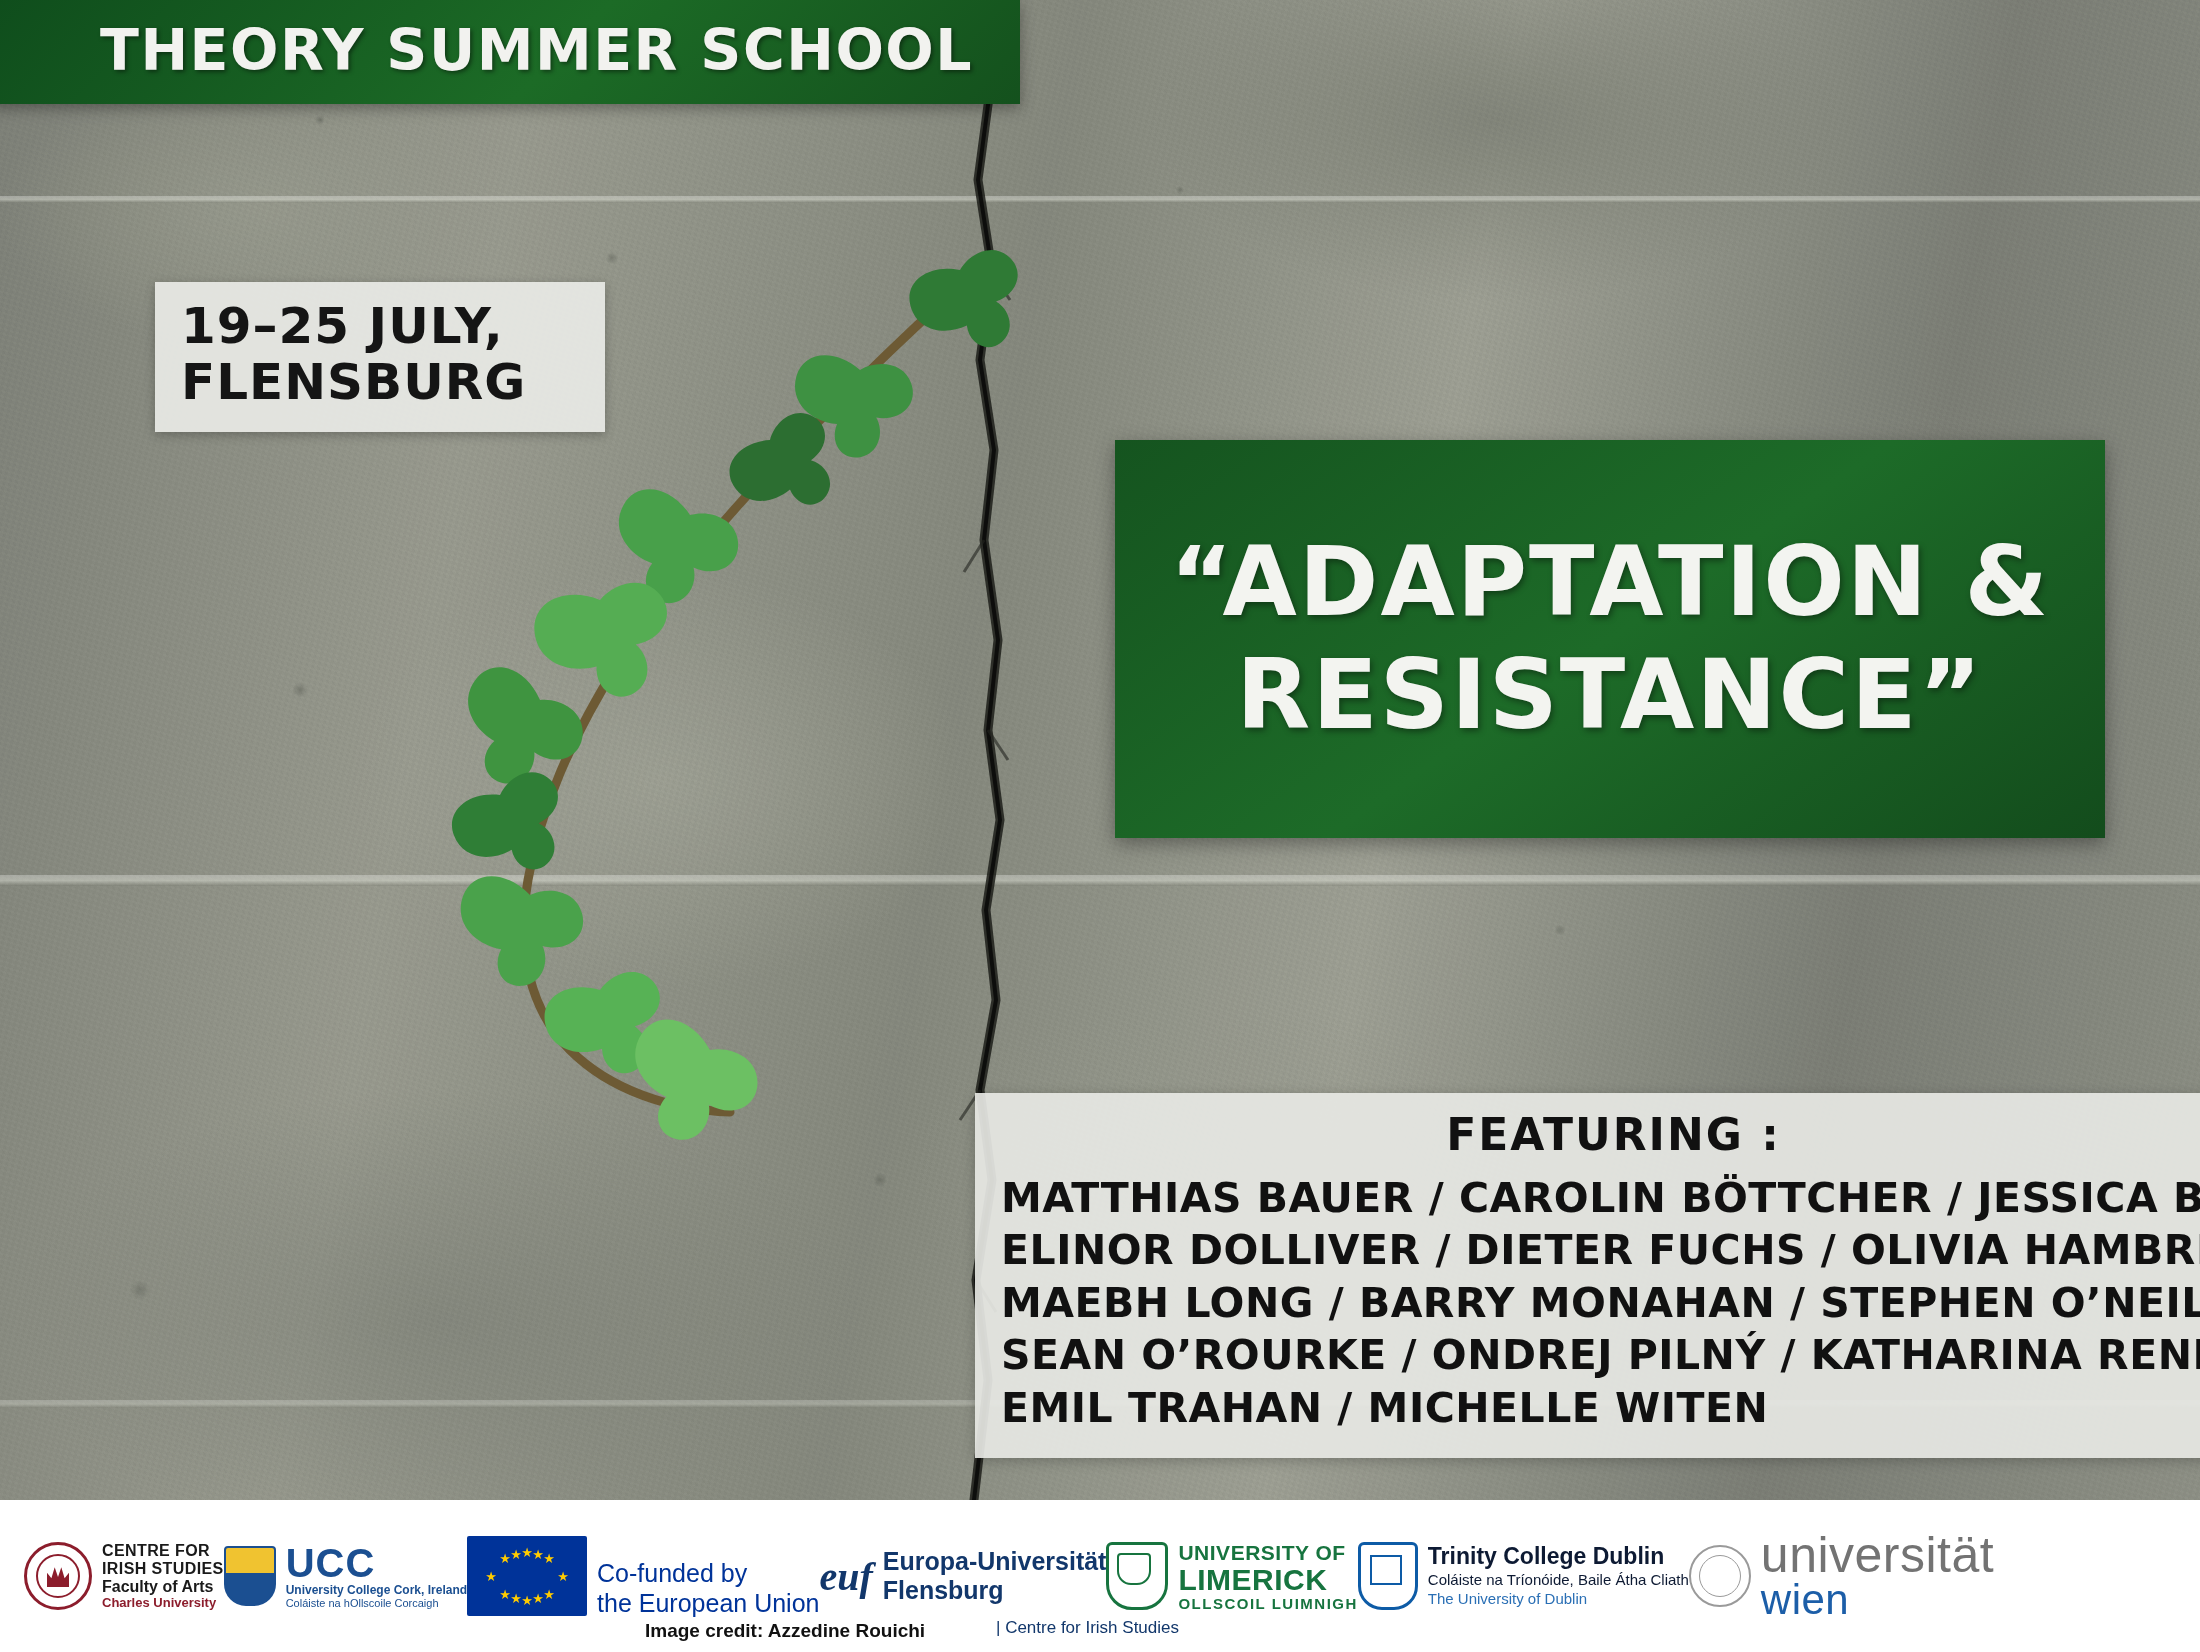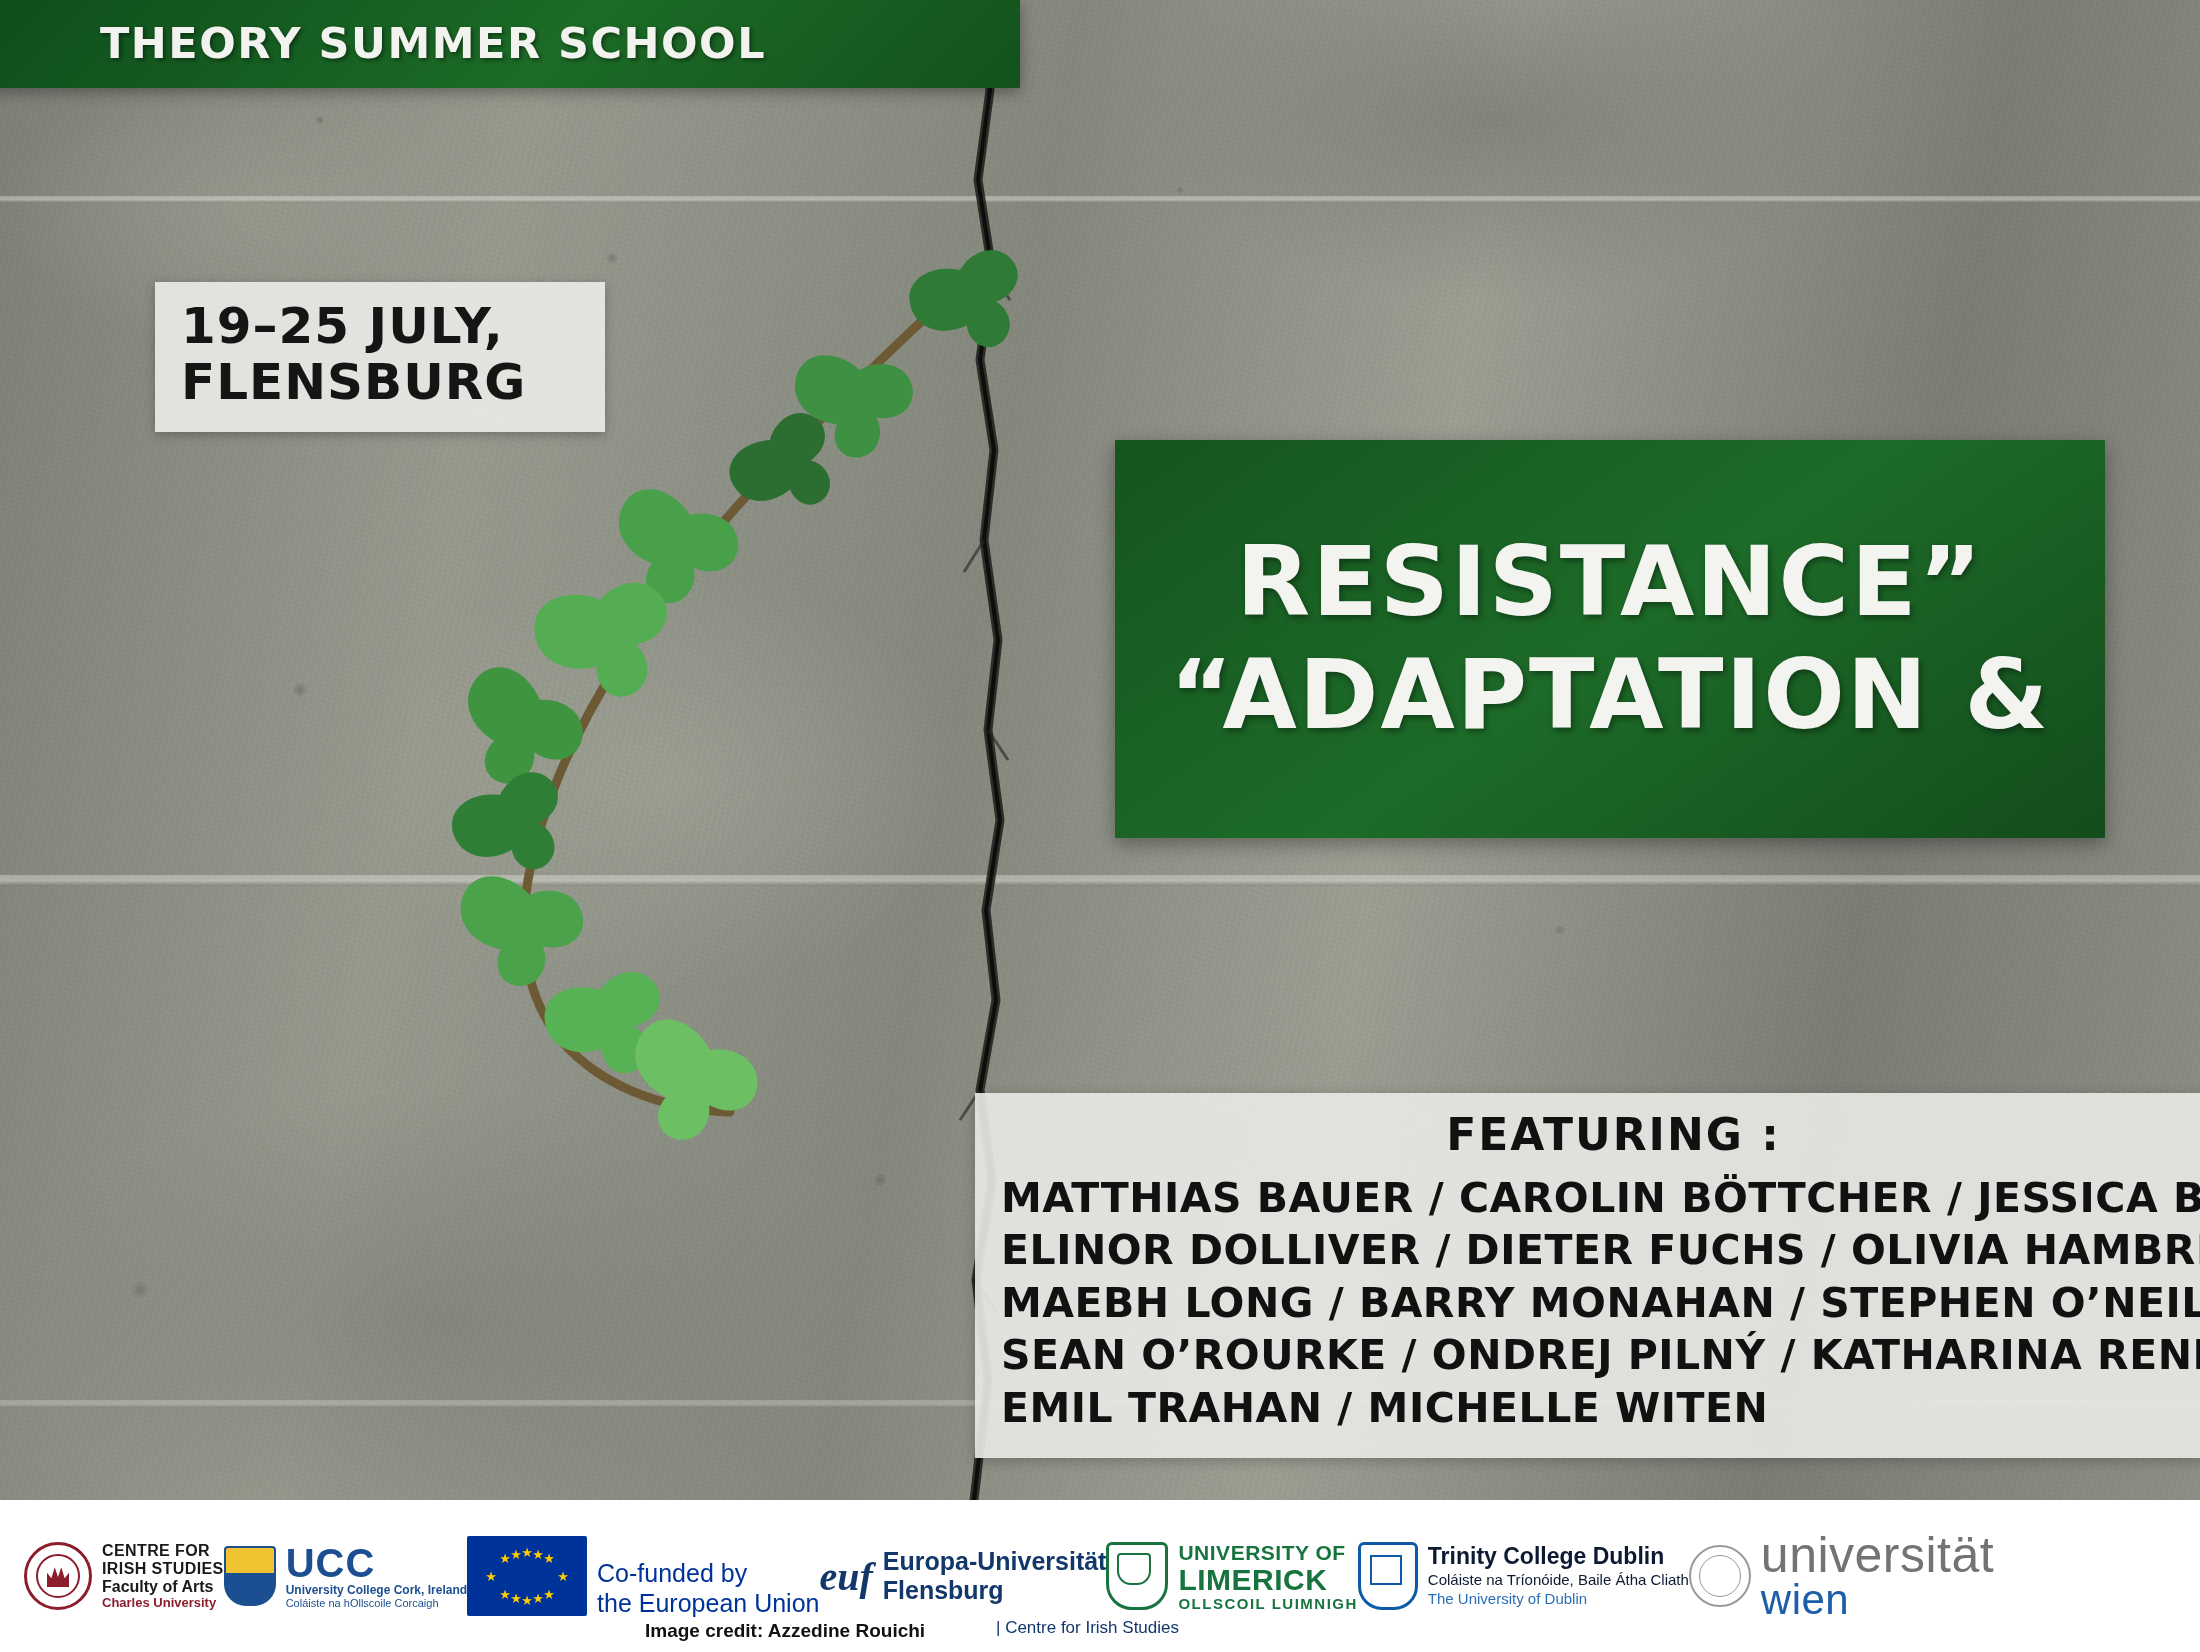--- a/index.html
+++ b/index.html
@@ -105,21 +105,21 @@
     font-family: "DejaVu Sans", sans-serif;
     font-weight: bold;
     font-size: 56px;
     letter-spacing: 1.5px;
     line-height: 1.08;
     text-transform: uppercase;
     font-variant: small-caps;
     text-shadow: 2px 2px 4px rgba(0,0,0,.45);
   }
   .title-banner .line.l1 { font-size: 57px; }
-  .title-banner .line.l2 { font-size: 43px; text-align: left; padding-left: 70px; }
+  .title-banner .line.l2 { font-size: 57px; text-align: left; padding-left: 70px; }
   .title-banner .pretitle {
     color: #cfd8cc;
     font-size: 13px;
     letter-spacing: 1px;
     height: 10px;
     overflow: hidden;
     opacity: .8;
   }
 
   
@@ -380,22 +380,22 @@
     <div class="pretitle"></div>
     <div class="line l2">Theory Summer School</div>
   </div>
 
   <div class="date-box">
     <div class="dline">19–25 July,</div>
     <div class="dline">Flensburg</div>
   </div>
 
   <div class="theme-box">
+    <div class="tline">“Adaptation &amp;</div>
     <div class="tline">Resistance”</div>
-    <div class="tline">“Adaptation &amp;</div>
   </div>
 
   <div class="featuring-box">
     <div class="feat-heading">Featuring :</div>
     <div class="feat-line">Matthias Bauer / Carolin Böttcher / Jessica Bundschuh /</div>
     <div class="feat-line">Elinor Dolliver / Dieter Fuchs / Olivia Hambrett /</div>
     <div class="feat-line">Maebh Long / Barry Monahan / Stephen O’Neill /</div>
     <div class="feat-line">Sean O’Rourke / Ondrej Pilný / Katharina Rennhak /</div>
     <div class="feat-line">Emil Trahan / Michelle Witen</div>
   </div>

